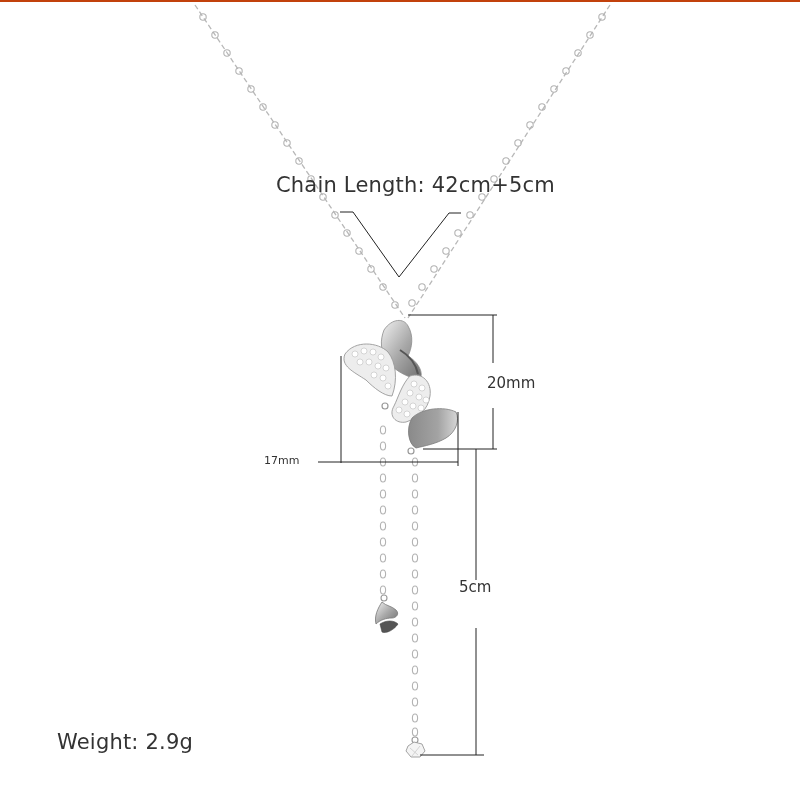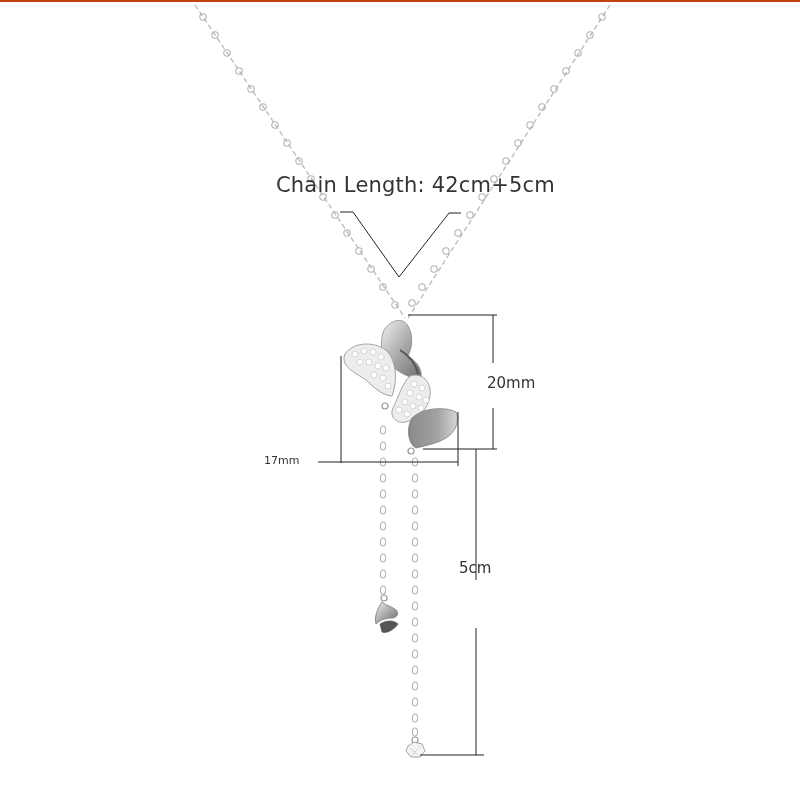--- a/index.html
+++ b/index.html
@@ -18,21 +18,21 @@
       font-family: "DejaVu Sans", sans-serif;
       white-space: nowrap;
     }
     .label.handwritten {
       font-family: "DejaVu Sans", sans-serif;
       letter-spacing: 0.2px;
     }
     #chain-length { left: 276px; top: 171px; font-size: 21px; }
     #dim-20mm { left: 467px; top: 372px; font-size: 15px; margin-left: 20px; }
     #dim-17mm { left: 264px; top: 452px; font-size: 11px; }
-    #dim-5cm { left: 459px; top: 557px; font-size: 15px; text-align: right; }
+    #dim-5cm { left: 459px; top: 576px; font-size: 15px; text-align: right; }
     #weight { left: 57px; top: 728px; font-size: 21px; }
   </style>
 </head>
 <body>
 
 <div id="canvas">
 
   <svg class="art" viewBox="0 0 800 800" xmlns="http://www.w3.org/2000/svg">
     <defs>
       <pattern id="chainL" x="0" y="0" width="10" height="10" patternUnits="userSpaceOnUse">
@@ -196,13 +196,14 @@
       <line x1="476" y1="449" x2="476" y2="580"></line>
       <line x1="476" y1="628" x2="476" y2="755"></line>
       <line x1="420" y1="755" x2="484" y2="755"></line>
     </g>
   </svg>
 
   <div id="chain-length" class="label handwritten">Chain Length: 42cm+5cm</div>
   <div id="dim-20mm" class="label">20mm</div>
   <div id="dim-17mm" class="label">17mm</div>
   <div id="dim-5cm" class="label">5cm</div>
+  <div id="weight" class="label handwritten">Weight: 2.9g</div>
 </div>
 
 </body></html>

